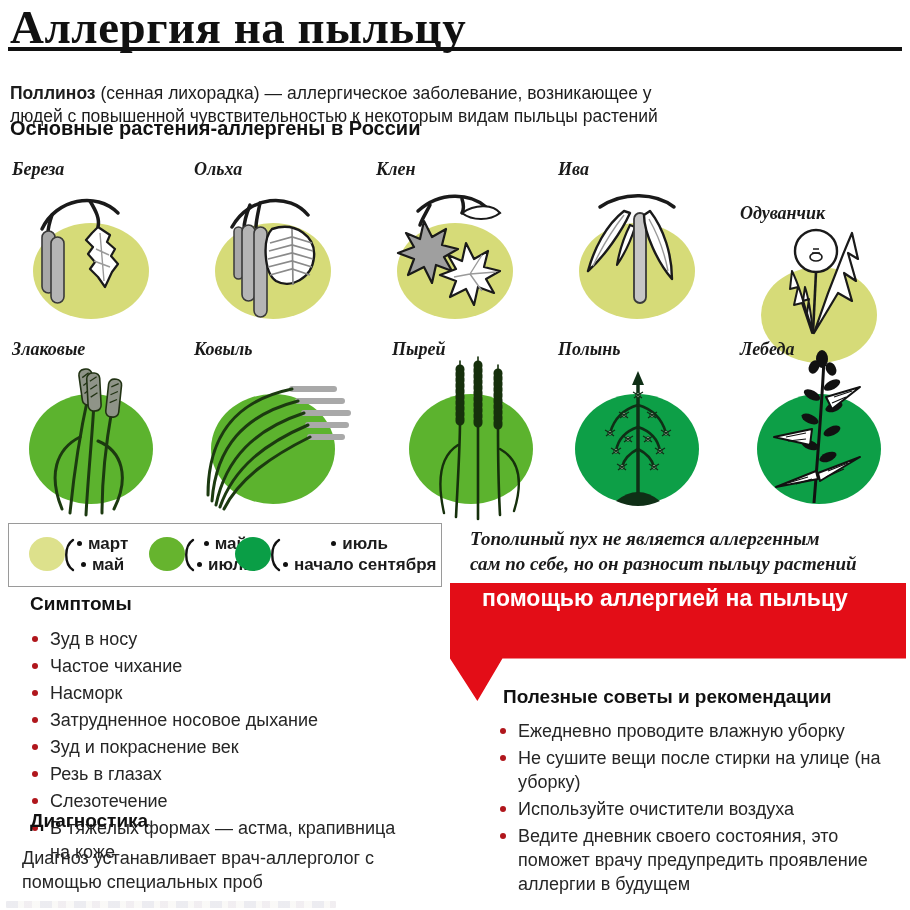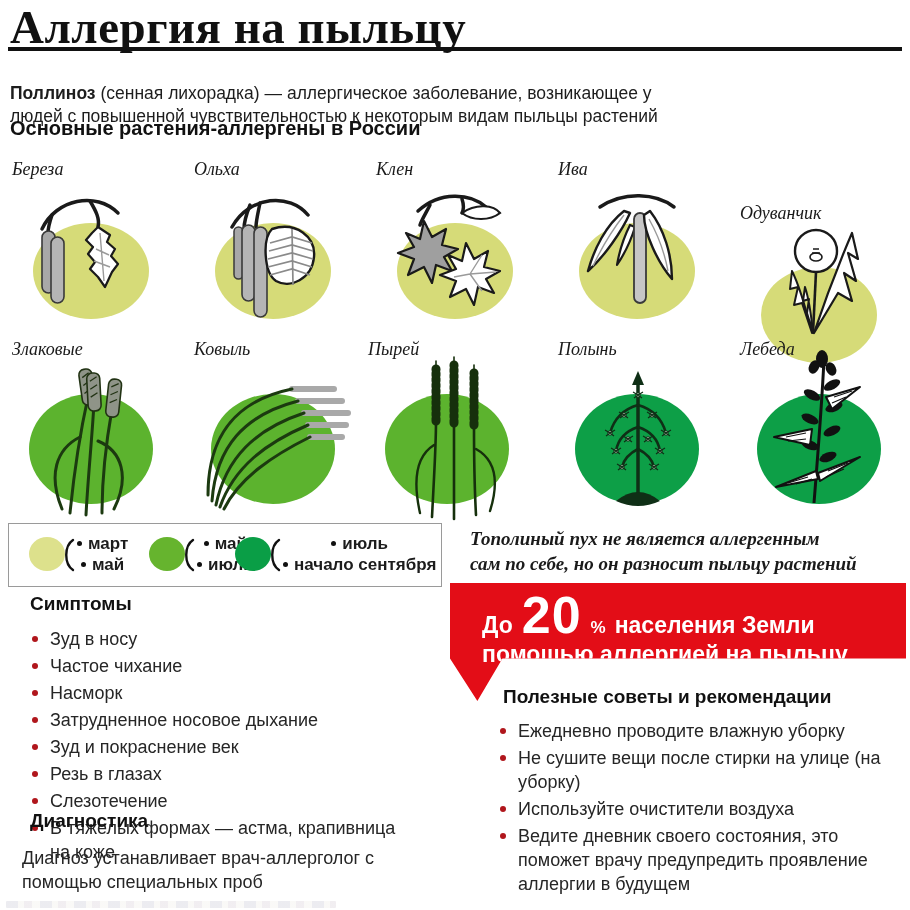--- a/index.html
+++ b/index.html
@@ -9,21 +9,21 @@
   .title{position:absolute;left:10px;top:0px;font-family:"Liberation Serif",serif;
          font-weight:bold;font-size:47px;letter-spacing:.5px;color:#111;}
   .title-rule{position:absolute;left:8px;top:47px;width:894px;height:4px;background:#111;}
   .intro{position:absolute;left:10px;top:64px;width:660px;font-size:17.5px;line-height:1.35;color:#1d1d1d;}
   .intro b{font-weight:bold;}
   .section-heading{position:absolute;font-size:20px;font-weight:bold;color:#111;}
   .plants-heading{left:10px;top:117px;}
   
   .plant-cell{position:absolute;width:182px;}
   .plant-label{position:absolute;left:12px;top:4px;font-family:"Liberation Serif",serif;
-               font-style:italic;font-weight:normal;font-size:18px;color:#1a1a1a;white-space:nowrap;}
+               font-style:italic;font-weight:bold;font-size:18px;color:#1a1a1a;white-space:nowrap;}
   .plant-svg{position:absolute;left:0;top:14px;}
   
   .legend-box{position:absolute;left:8px;top:523px;width:432px;height:62px;background:#fff;
               border:1px solid #9a9a9a;text-align:center;}
   .legend-entry{position:absolute;top:10px;height:42px;}
   .lcircle{position:absolute;left:0;top:3px;width:36px;height:34px;border-radius:50%;}
   .lbrace{position:absolute;left:32px;top:1px;}
   .llabels{position:absolute;left:48px;top:-1px;font-size:17px;font-weight:bold;line-height:21px;
            color:#1c1c1c;white-space:nowrap;}
   .ldot{display:inline-block;width:5px;height:5px;background:#111;border-radius:50%;
@@ -198,21 +198,21 @@
       <g transform="translate(18,18)" fill="none" stroke="#1c3a10" stroke-width="3" stroke-linecap="round">
         <path d="M8 128 C8 70 34 34 92 22"></path>
         <path d="M12 134 C16 80 44 48 98 34"></path>
         <path d="M16 138 C26 90 56 62 104 46"></path>
         <path d="M20 140 C34 100 66 76 108 58"></path>
         <path d="M24 142 C40 110 74 88 110 70"></path>
       </g>
     </svg>
   </div>
 
-  <div class="plant-cell" style="left:356px;top:335px;height:185px;">
+  <div class="plant-cell" style="left:380px;top:335px;height:185px;">
     <div class="plant-label">Пырей</div>
     <svg class="plant-svg" width="182" height="178" viewBox="0 0 182 178">
       <ellipse cx="91" cy="100" rx="62" ry="55" fill="#5cb32e"></ellipse>
       <g transform="translate(50,8)" stroke="#16300c" stroke-linecap="round">
         <path d="M26 160 C28 120 30 90 30 64" stroke-width="2.6" fill="none"></path>
         <path d="M48 162 C48 124 48 94 48 66" stroke-width="2.6" fill="none"></path>
         <path d="M70 158 C68 122 68 94 68 68" stroke-width="2.6" fill="none"></path>
         <line x1="30" y1="64" x2="30" y2="12" stroke-width="9" stroke-dasharray="2.5 3.2"></line>
         <line x1="48" y1="66" x2="48" y2="8" stroke-width="9" stroke-dasharray="2.5 3.2"></line>
         <line x1="68" y1="68" x2="68" y2="16" stroke-width="9" stroke-dasharray="2.5 3.2"></line>
@@ -328,26 +328,20 @@
       </div>
     </div>
   </div>
 
   <div class="poplar-note">
     <span>Тополиный пух не является аллергенным</span>
     <span>сам по себе, но он разносит пыльцу растений</span>
   </div>
 
   <div class="stat-box">
-    <div class="stat-line1">
-      <span class="stat-prefix">До</span>
-      <span class="stat-number">20</span>
-      <span class="stat-percent">%</span>
-      <span class="stat-rest">населения Земли</span>
-    </div>
     <div class="stat-line2">помощью аллергией на пыльцу</div>
   </div>
 
   <div class="col-heading" style="left:30px;top:593px;">Симптомы</div>
   <ul class="blist" style="left:30px;top:628px;width:370px;">
     <li><span class="dot"></span><span>Зуд в носу</span></li>
     <li><span class="dot"></span><span>Частое чихание</span></li>
     <li><span class="dot"></span><span>Насморк</span></li>
     <li><span class="dot"></span><span>Затрудненное носовое дыхание</span></li>
     <li><span class="dot"></span><span>Зуд и покраснение век</span></li>

